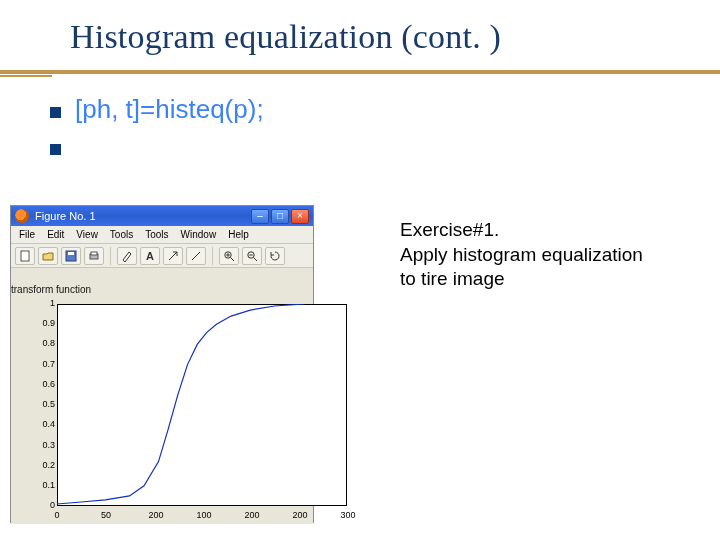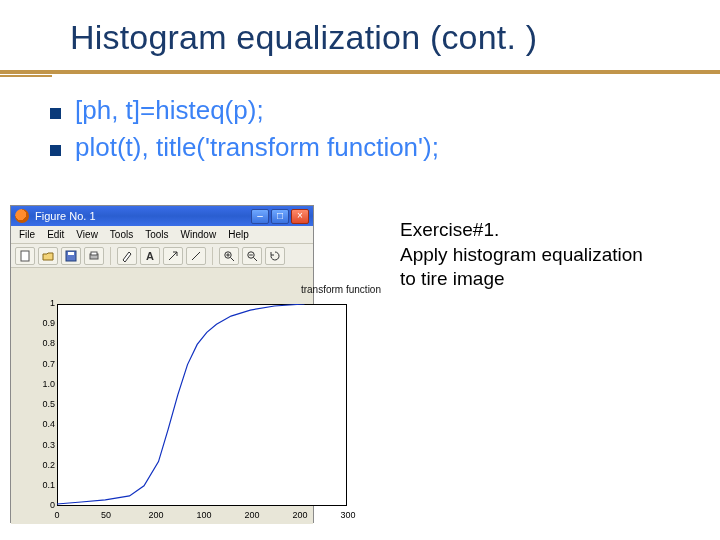--- a/index.html
+++ b/index.html
@@ -1,19 +1,19 @@
 <!DOCTYPE html>
 <html><head>
 <meta charset="utf-8">
 <style>
   * { box-sizing: border-box; margin: 0; padding: 0; }
   html, body { width: 720px; height: 540px; background: #fff; font-family: Verdana, Geneva, sans-serif; overflow: hidden; }
   .slide { position: relative; width: 720px; height: 540px; }
   .title-wrap { padding: 18px 0 8px 70px; }
-  .title { font-size: 34px; color: #1a3a6a; font-weight: 400; letter-spacing: 0.2px; font-family: Liberation Sans, sans-serif; }
+  .title { font-size: 34px; color: #1a3a6a; font-weight: 400; letter-spacing: 0.2px; font-family: Liberation Serif, serif; }
   .accent { position: absolute; left: 0; top: 70px; width: 720px; height: 4px; background: #c1954a; }
   .accent2 { position: absolute; left: 0; top: 75px; width: 52px; height: 2px; background: #c1954a; }
   .bullets { padding: 30px 0 0 50px; }
   .bullet { display: flex; align-items: flex-start; gap: 14px; margin-bottom: 6px; }
   .bullet-box { width: 11px; height: 11px; background: #0a3a7a; margin-top: 13px; flex-shrink: 0; }
   .bullet-text { font-size: 26px; color: #3b82f6; font-family: Verdana, sans-serif; }
   .exercise { position: absolute; left: 400px; top: 218px; font-size: 19px; line-height: 1.3; font-family: Verdana, sans-serif; }
   .figwin { position: absolute; left: 10px; top: 205px; width: 304px; height: 318px; background: #14532d; border: 1px solid #8a8a8a; font-family: Tahoma, sans-serif; font-size: 10px; }
   .titlebar { height: 20px; background: linear-gradient(180deg,#3a6ee8 0%,#2a5ed0 50%,#3a6ee8 100%); color: #fff; display: flex; align-items: center; padding: 0 4px; }
   .titlebar .icon { width: 14px; height: 14px; background: radial-gradient(circle at 40% 40%, #ff8c2e 0 45%, #c85a00 46% 100%); border-radius: 50%; margin-right: 6px; }
@@ -22,21 +22,21 @@
   .winbtn.close { background: linear-gradient(180deg,#ff8a6a,#e04a2a); border-color:#a02a10; }
   .menubar { height: 18px; background: #efeee6; display: flex; align-items: center; gap: 12px; padding: 8px 8px; color: #000; border-bottom: 1px solid #c8c6b8; }
   .menubar span { font-size: 10px; }
   .toolbar { height: 24px; background: #efeee6; display: flex; align-items: center; gap: 3px; padding: 0 4px; border-bottom: 1px solid #c8c6b8; }
   .tbtn { width: 20px; height: 18px; border: 1px solid #c0c0b4; background: #f4f3eb; display:flex; align-items:center; justify-content:center; font-size:11px; color:#333; border-radius:2px; }
   .tbtn svg { display:block; }
   .sep { width:1px; height:18px; background:#c8c6b8; margin:0 3px; }
   .canvas-wrap { position: relative; flex:1; background:#e8e6d8; }
 
   .axes { position: absolute; left: 46px; top: 36px; width: 290px; height: 202px; background: #fff; border: 1px solid #000; }
-  .plot-title { position: absolute; left: 0; top: 16px; width: 370px; text-align: right; font-size: 10px; color: #111; padding-left: 36px; }
+  .plot-title { position: absolute; left: 0; top: 16px; width: 370px; text-align: left; font-size: 10px; color: #111; }
   .ytick { position: absolute; left: 18px; width: 26px; text-align: right; font-size: 9px; color:#000; }
   .xtick { position: absolute; top: 242px; font-size: 9px; color:#000; text-align:center; }
   .ticmark { position:absolute; background:#000; }
   .plot-path { position:absolute; left:46px; top:36px; width:290px; height:202px; }
 </style>
 </head>
 <body>
 
 <div class="slide">
 
@@ -46,21 +46,20 @@
   <div class="accent"></div>
   <div class="accent2"></div>
 
   <div class="bullets">
     <div class="bullet">
       <div class="bullet-box"></div>
       <div class="bullet-text">[ph, t]=histeq(p);</div>
     </div>
     <div class="bullet">
       <div class="bullet-box"></div>
-      <div class="bullet-text">plot(t), title('transform function');</div>
     </div>
   </div>
 
   <div class="exercise">
     <div>Exercise#1.</div>
     <div>Apply histogram equalization</div>
     <div>to tire image</div>
   </div>
 
   <div class="figwin">
@@ -145,21 +144,21 @@
     </div>
 
     <div class="canvas-wrap" style="height:256px;">
       <div class="plot-title">transform function</div>
       <div class="axes"></div>
 
       <div class="ytick" style="top:30px;">1</div>
       <div class="ytick" style="top:50px;">0.9</div>
       <div class="ytick" style="top:70px;">0.8</div>
       <div class="ytick" style="top:91px;">0.7</div>
-      <div class="ytick" style="top:111px;">1.0</div>
+      <div class="ytick" style="top:111px;">0.6</div>
       <div class="ytick" style="top:131px;">0.5</div>
       <div class="ytick" style="top:151px;">0.4</div>
       <div class="ytick" style="top:172px;">0.3</div>
       <div class="ytick" style="top:192px;">0.2</div>
       <div class="ytick" style="top:212px;">0.1</div>
       <div class="ytick" style="top:232px;">0</div>
 
       <div class="xtick" style="left:40px;  width:12px;">0</div>
       <div class="xtick" style="left:85px;  width:20px;">50</div>
       <div class="xtick" style="left:133px; width:24px;">200</div>

